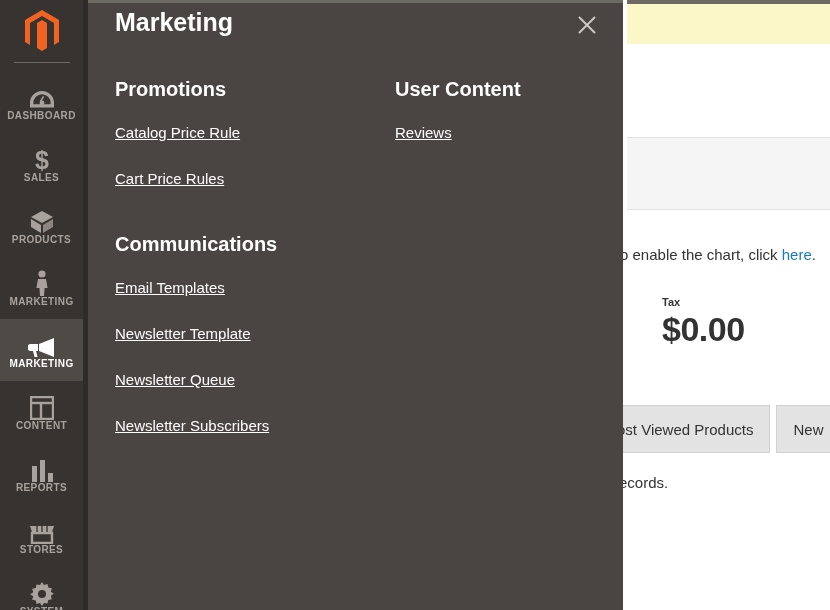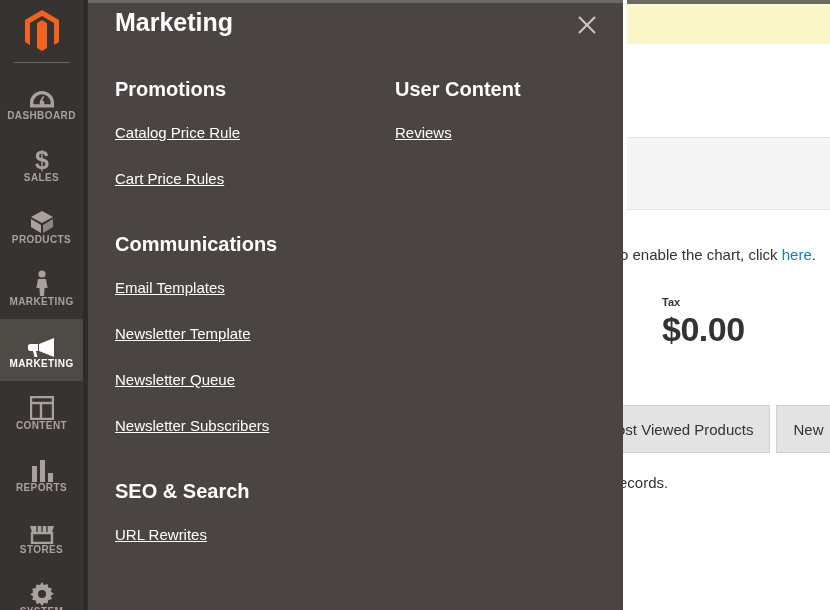--- a/index.html
+++ b/index.html
@@ -148,24 +148,20 @@
         </div>
 
         <div class="grp">
           <div class="grp-title">Communications</div>
           <a class="mi" href="#">Email Templates</a>
           <a class="mi" href="#">Newsletter Template</a>
           <a class="mi" href="#">Newsletter Queue</a>
           <a class="mi" href="#">Newsletter Subscribers</a>
         </div>
 
-        <div class="grp">
-          <div class="grp-title">SEO &amp; Search</div>
-          <a class="mi" href="#">URL Rewrites</a>
-        </div>
 
       </div>
 
       <div class="col col-right">
         <div class="grp">
           <div class="grp-title">User Content</div>
           <a class="mi" href="#">Reviews</a>
         </div>
       </div>
     </div>

